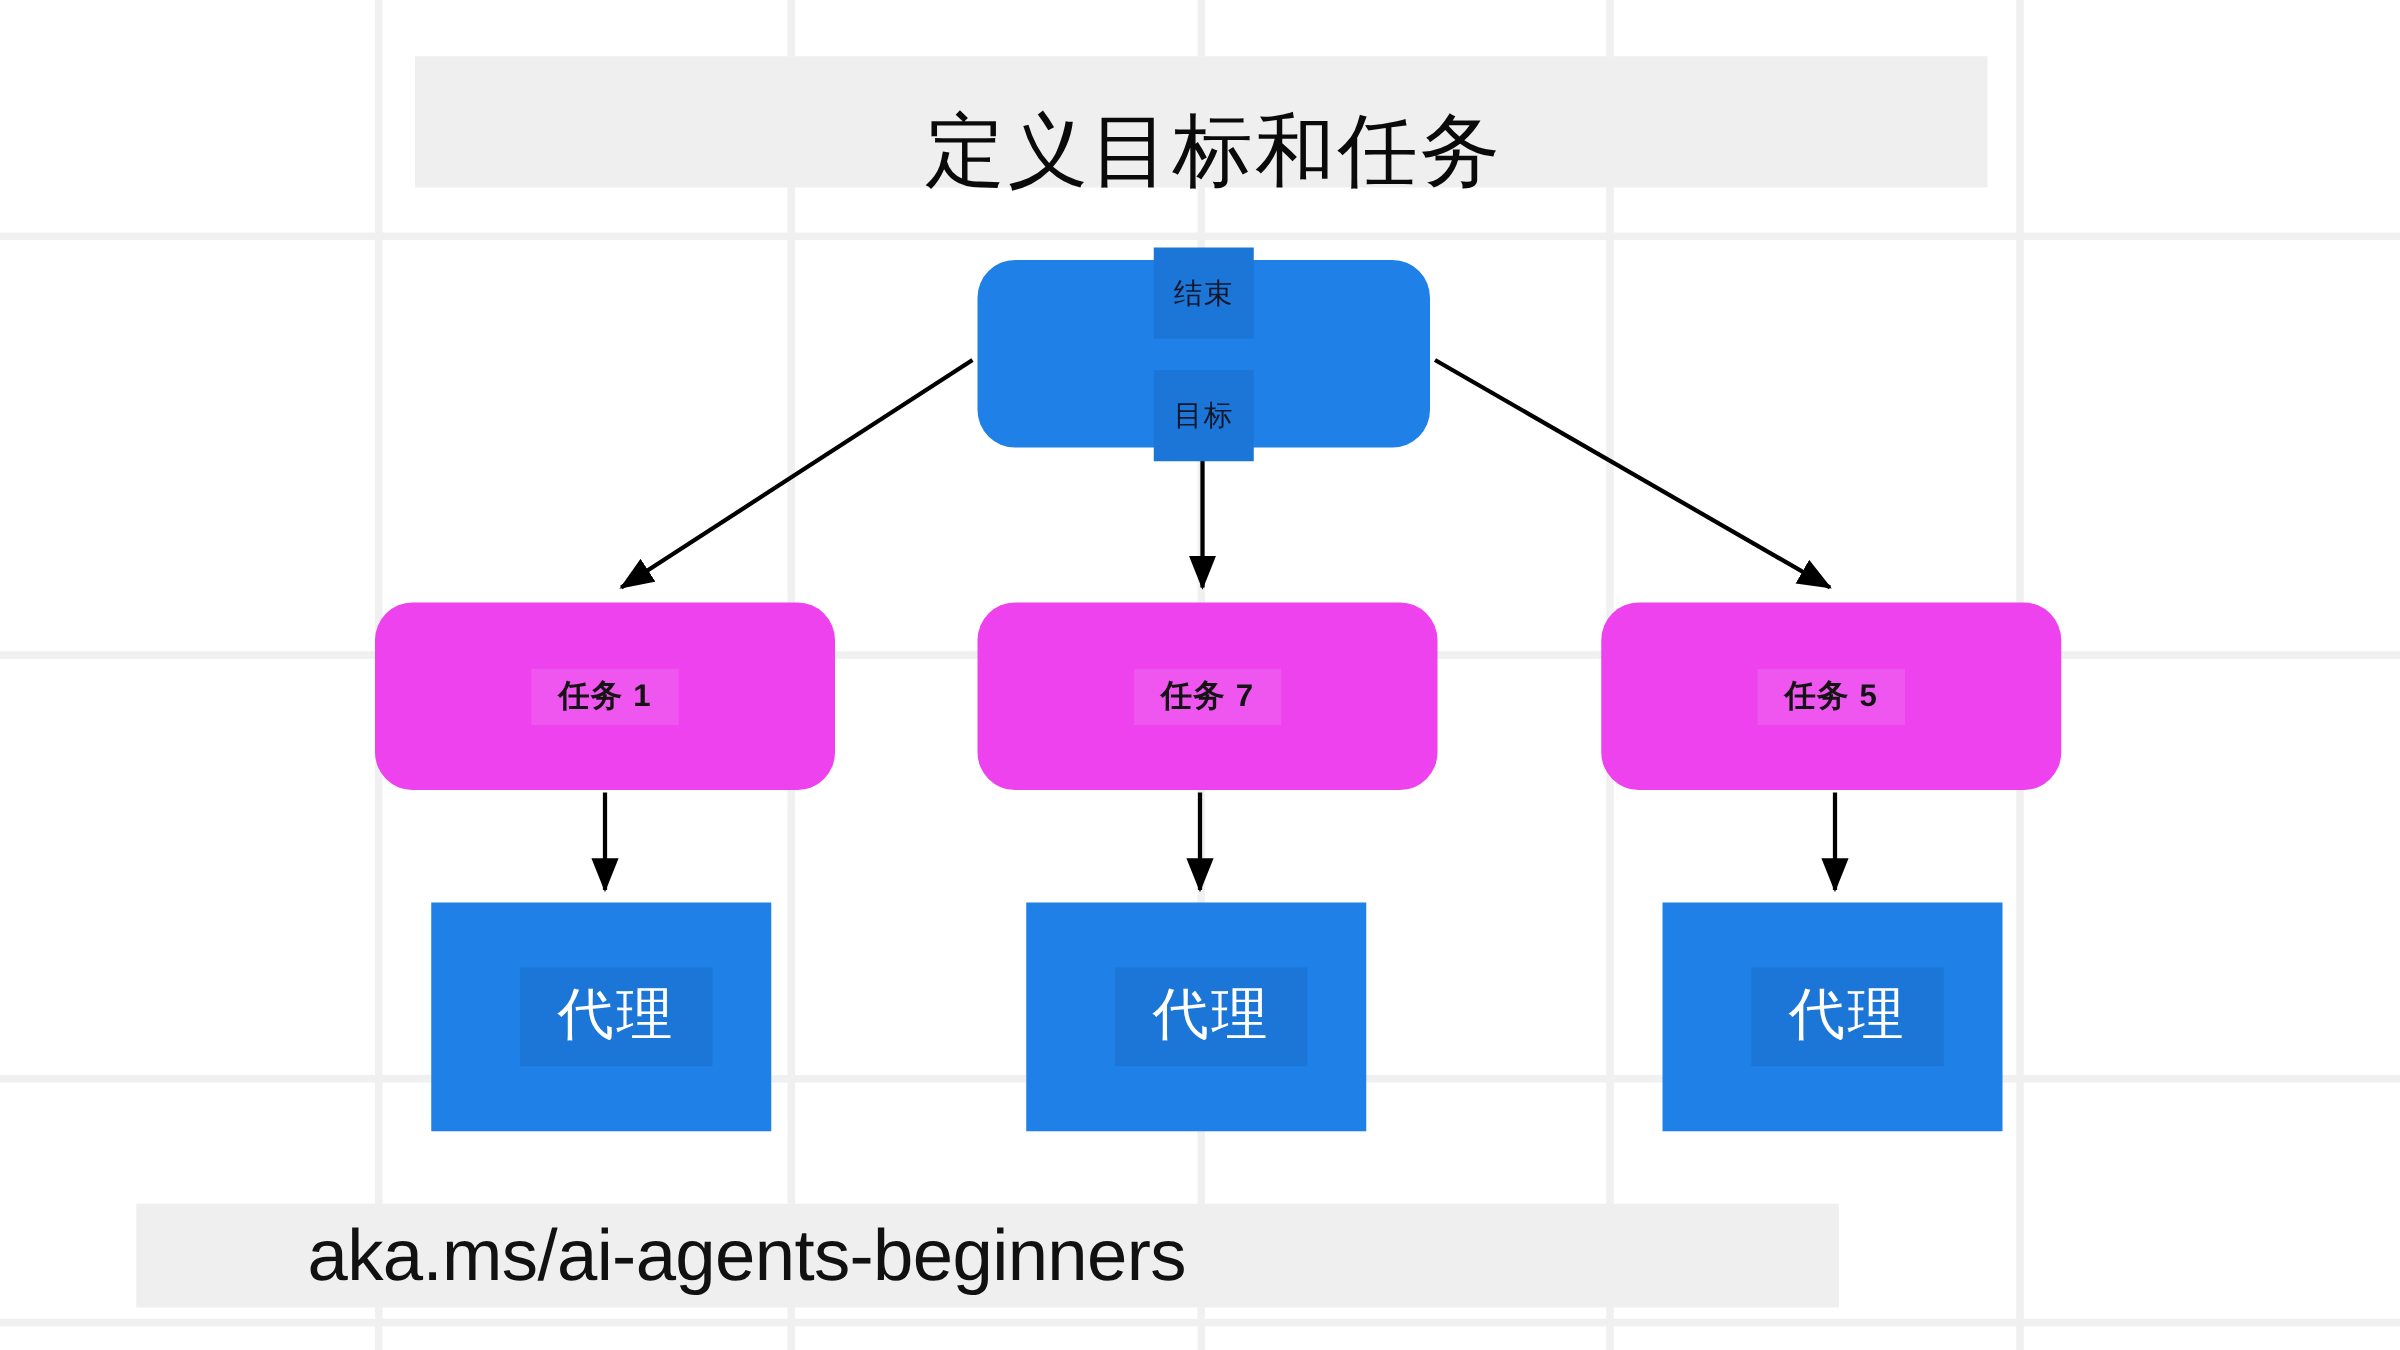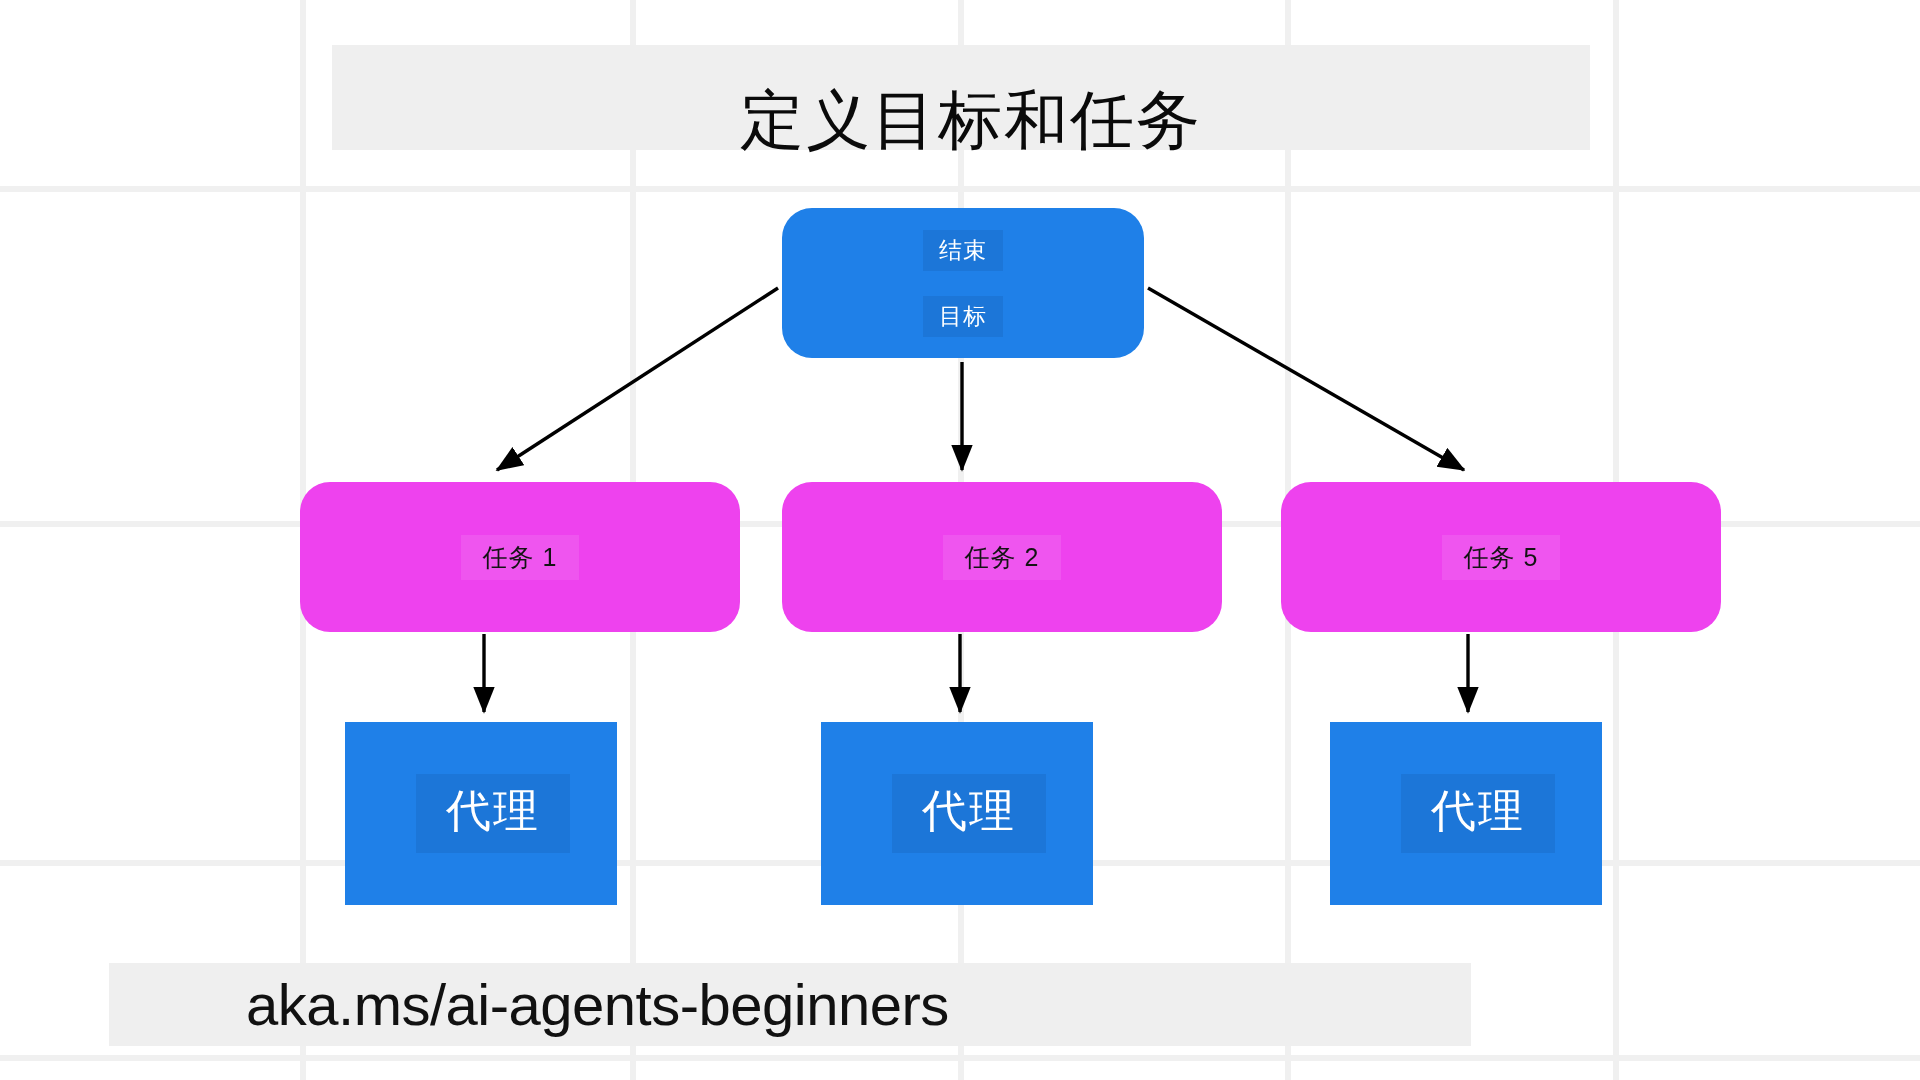--- a/index.html
+++ b/index.html
@@ -57,34 +57,35 @@
   .node-goal {
     left: 782px;
     top: 208px;
     width: 362px;
     height: 150px;
     background: #1f80e8;
     border-radius: 30px;
   }
   .node-goal .chip {
     background: #1c76d8;
-    color: #ffffff;
+    color: #0f172a;
     font-size: 23px;
     line-height: 1;
-    padding: 9px 16px;
+    padding: 25px 16px;
     letter-spacing: 1px;
   }
   .node-goal .chip + .chip { margin-top: 25px; }
 
   .node-task {
-    width: 440px;
+    width: 368px;
     height: 150px;
     top: 482px;
     background: #ee42ee;
     border-radius: 30px;
+    font-weight: bold;
   }
   .node-task .chip {
     background: rgba(255,255,255,0.10);
     color: #141414;
     font-size: 25px;
     line-height: 1;
     padding: 10px 22px;
     letter-spacing: 1px;
   }
   .task-1 { left: 300px; }
@@ -203,21 +204,21 @@
 
   <div class="node node-goal">
     <span class="chip">结束</span>
     <span class="chip">目标</span>
   </div>
 
   <div class="node node-task task-1">
     <span class="chip">任务 1</span>
   </div>
   <div class="node node-task task-2">
-    <span class="chip">任务 2</span>
+    <span class="chip">任务 7</span>
   </div>
   <div class="node node-task task-3">
     <span class="chip">任务 5</span>
   </div>
 
   <div class="node node-agent agent-1">
     <span class="chip">代理</span>
   </div>
   <div class="node node-agent agent-2">
     <span class="chip">代理</span>

